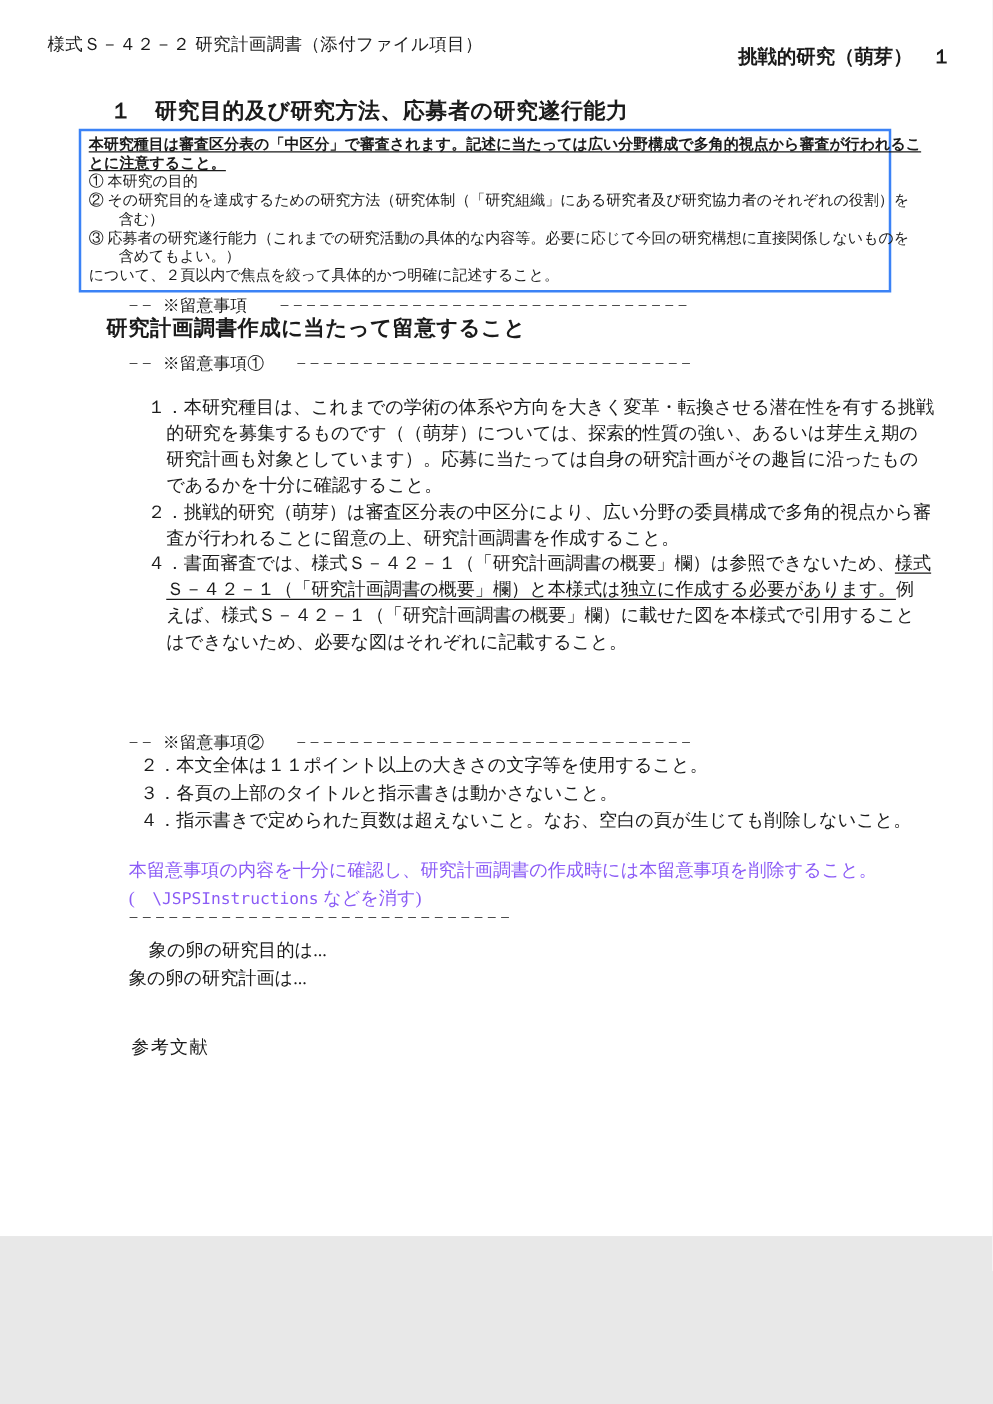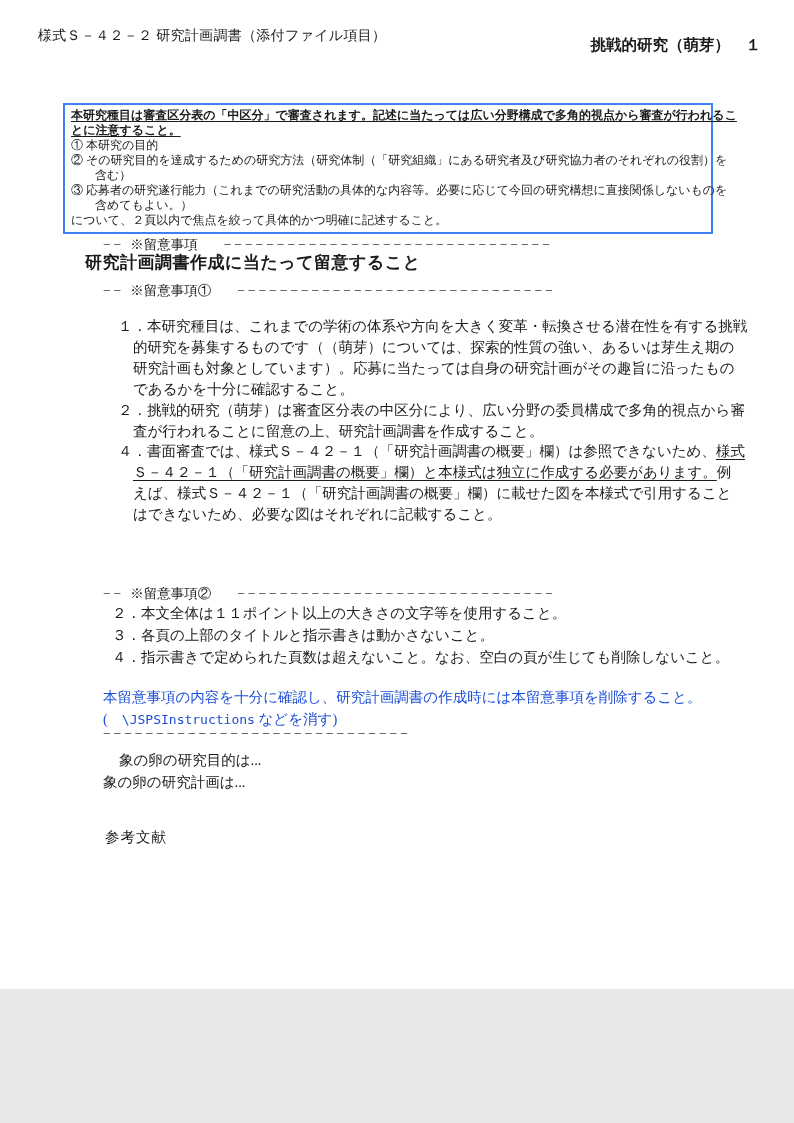--- a/index.html
+++ b/index.html
@@ -46,38 +46,39 @@
   .r2{left:103px;top:282px;}
   .r3{left:103px;top:585px;}
 
   .note-title{left:85px;top:251px;font-size:17px;font-weight:bold;letter-spacing:.5px;}
 
   .group{font-size:14.5px;}
   .g1{left:118px;top:316px;line-height:20.9px;}
   .g1 .item{padding-left:15px;text-indent:-15px;}
   .g2{left:112px;top:603px;line-height:21.8px;}
 
-  .red-note{left:103px;top:687px;line-height:21.5px;font-size:14.5px;color:#1d4ed8;}
+  .red-note{left:103px;top:687px;line-height:21.5px;font-size:14.5px;color:#8b5cf6;}
   .sep{left:103px;top:726px;font-size:13.5px;letter-spacing:3px;}
 
   .body-line{left:103px;font-size:14.5px;}
   .b1{top:751px;margin-left:16px;}
   .b2{top:773px;}
 
   .ref-title{left:105px;top:828px;font-size:14.5px;letter-spacing:1px;}
   .ref-entry{left:100px;top:858px;font-size:14.5px;padding-left:22px;text-indent:-22px;}
 </style>
 </head>
 <body>
 
 <div class="page">
 
   <div class="abs hdr-left">様式Ｓ－４２－２ 研究計画調書（添付ファイル項目）</div>
   <div class="abs hdr-right sans">挑戦的研究（萌芽）　１</div>
 
+  <div class="abs sec-title sans">１　研究目的及び研究方法、応募者の研究遂行能力</div>
 
   <div class="abs inst-box">
     <div class="box-heading">本研究種目は審査区分表の「中区分」で審査されます。記述に当たっては広い分野構成で多角的視点から審査が行われるこ<br>とに注意すること。</div>
     <div class="box-item">① 本研究の目的</div>
     <div class="box-item">② その研究目的を達成するための研究方法（研究体制（「研究組織」にある研究者及び研究協力者のそれぞれの役割）を<br>含む）</div>
     <div class="box-item">③ 応募者の研究遂行能力（これまでの研究活動の具体的な内容等。必要に応じて今回の研究構想に直接関係しないものを<br>含めてもよい。）</div>
     <div class="box-footer">について、２頁以内で焦点を絞って具体的かつ明確に記述すること。</div>
   </div>
 
   <div class="abs rule r1">

